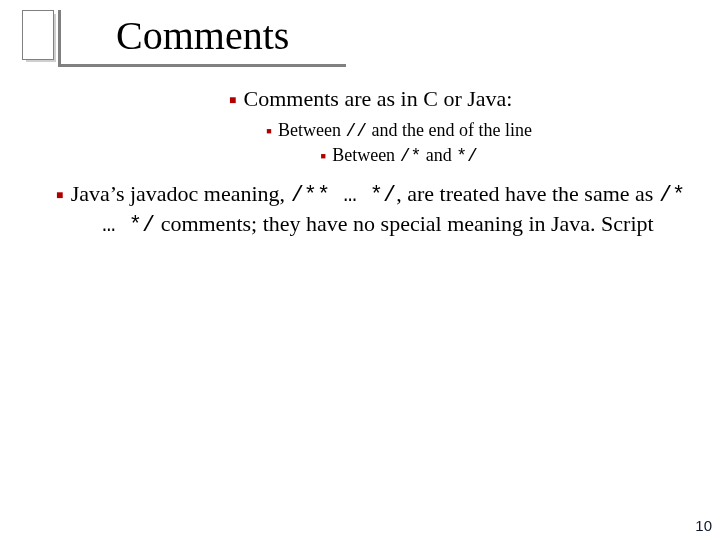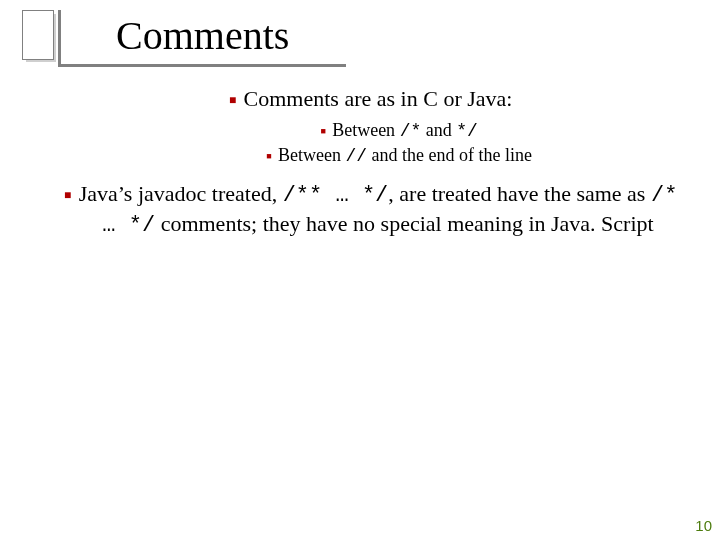--- a/index.html
+++ b/index.html
@@ -119,21 +119,21 @@
     width: 22px;
     vertical-align: 2px;
     text-indent: 0;
   }
   .pagenum {
     position: absolute;
     bottom: 6px;
     right: 8px;
     font-size: 15px;
     font-family: Arial, sans-serif;
-    color: #4d7c0f;
+    color: #0f172a;
   }
 </style>
 </head>
 <body>
 
 <div class="slide">
 
   <div class="title-block">
     <div class="shadow-box"></div>
     <div class="white-box"></div>
@@ -142,28 +142,28 @@
     <div class="title-text">Comments</div>
   </div>
 
   <div class="body">
 
     <div class="lvl1">
       <span class="bullet">■</span><span class="lvl1-text">Comments are as in C or Java:</span>
 
       <div class="lvl2-wrap">
         <div class="lvl2">
-          <span class="bullet">■</span><span>Between </span><span class="mono">/*</span><span> and </span><span class="mono">*/</span>
+          <span class="bullet">■</span><span>Between </span><span class="mono">//</span><span> and the end of the line</span>
         </div>
         <div class="lvl2">
-          <span class="bullet">■</span><span>Between </span><span class="mono">//</span><span> and the end of the line</span>
+          <span class="bullet">■</span><span>Between </span><span class="mono">/*</span><span> and </span><span class="mono">*/</span>
         </div>
       </div>
     </div>
 
     <div class="para2">
-      <span class="bullet">■</span><span>Java’s javadoc treated, </span><span class="mono">/** … */</span><span>, are treated have the same as </span><span class="mono">/* … */</span><span> comments; they have no special meaning in Java. Script</span>
+      <span class="bullet">■</span><span>Java’s javadoc meaning, </span><span class="mono">/** … */</span><span>, are treated have the same as </span><span class="mono">/* … */</span><span> comments; they have no special meaning in Java. Script</span>
     </div>
 
   </div>
 
   <div class="pagenum">10</div>
 </div>
 
 </body></html>

